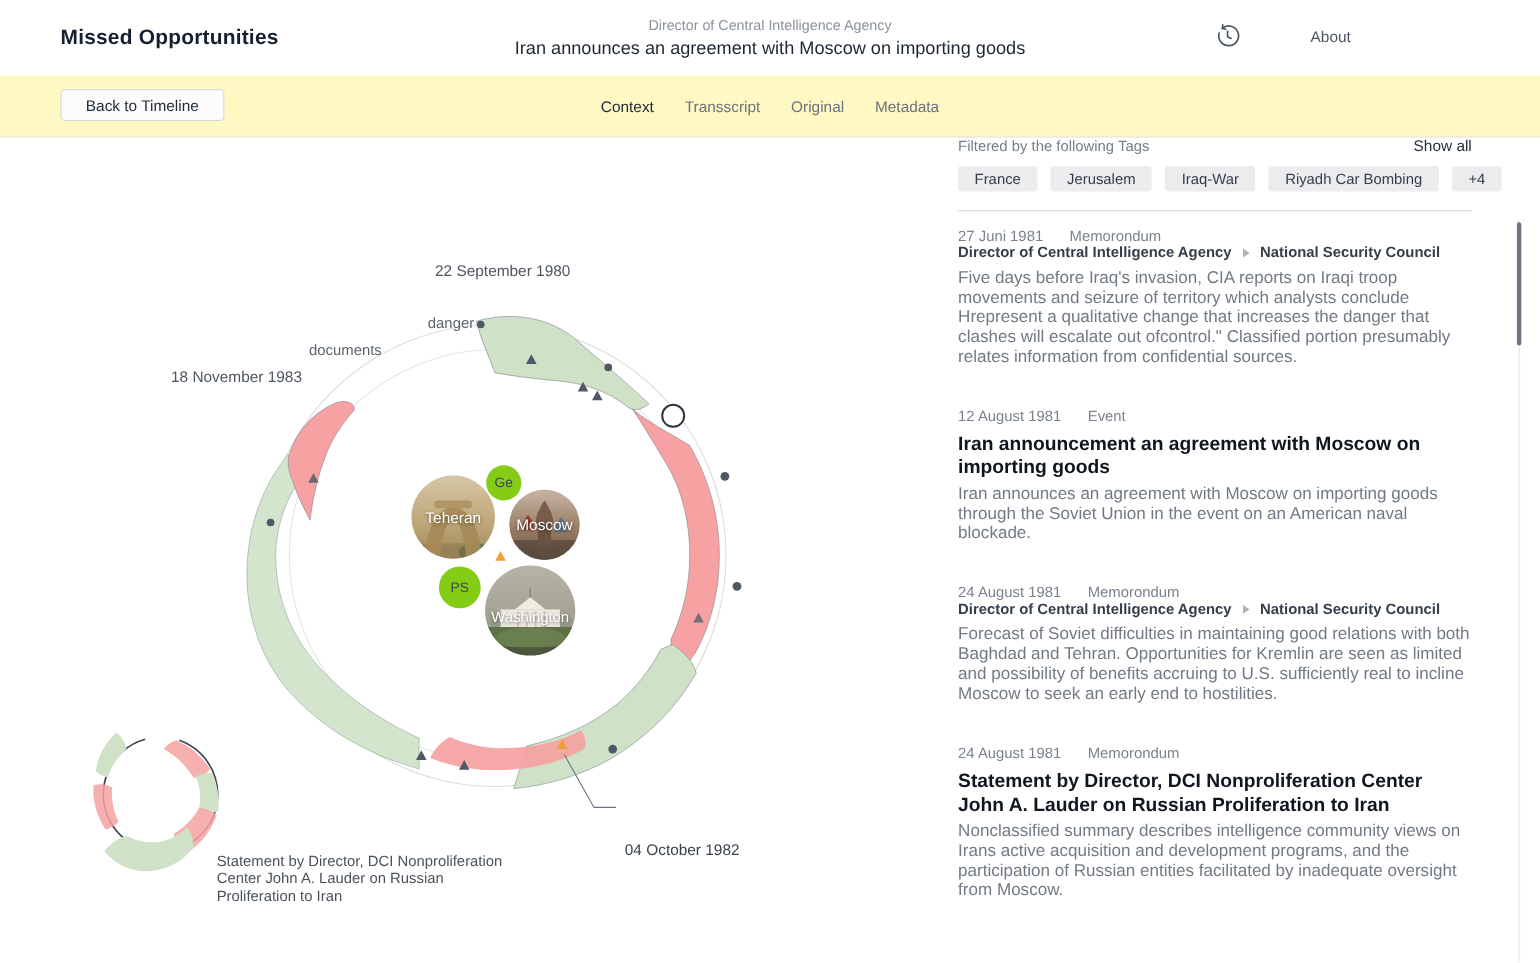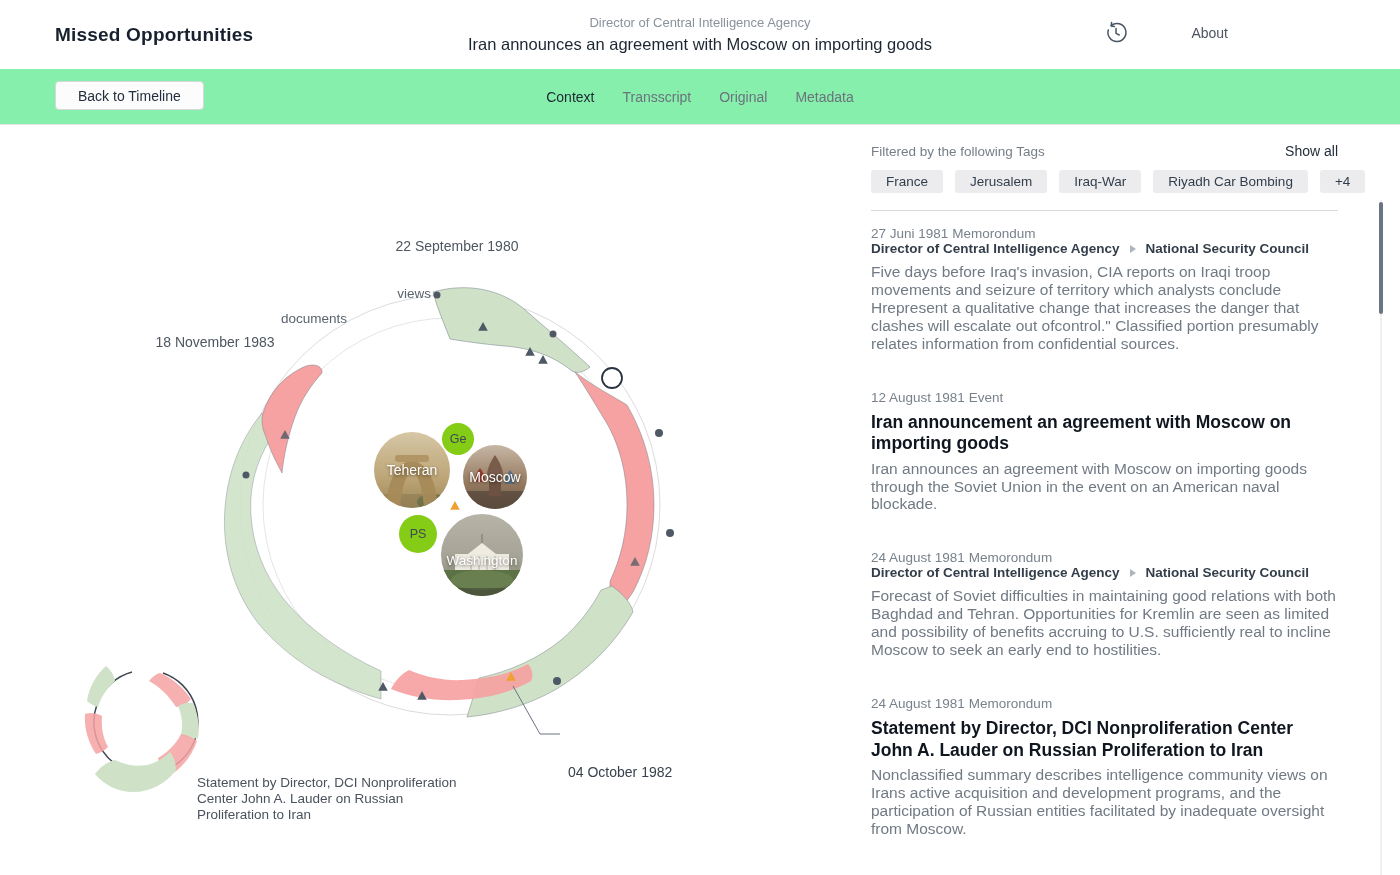--- a/index.html
+++ b/index.html
@@ -12,35 +12,35 @@
   
   .topbar{position:absolute;left:0;top:0;width:1283px;height:69px;background:#fff;}
   .app-title{position:absolute;left:55px;top:24px;font-size:19px;font-weight:600;color:#16202e;letter-spacing:.2px;}
   .doc-heading{position:absolute;left:400px;top:15px;width:600px;text-align:center;}
   .doc-source{font-size:13px;color:#8a929c;line-height:1.3;}
   .doc-title-hdr{font-size:16.5px;color:#1d2733;margin-top:3px;}
   .topbar-right{position:absolute;right:55px;top:20px;display:flex;align-items:center;gap:62px;}
   .history-btn{width:26px;height:26px;cursor:pointer;display:flex;align-items:center;justify-content:center;}
   .about-link{font-size:14px;color:#4c5560;cursor:pointer;}
   
-  .subbar{position:absolute;left:0;top:69px;width:1400px;height:55px;background:#86efac;border-bottom:1px solid #e4e4e6;}
+  .subbar{position:absolute;left:0;top:69px;width:1400px;height:55px;background:#fef9c3;border-bottom:1px solid #e4e4e6;}
   .back-btn{position:absolute;left:55px;top:12px;height:29px;padding:0 22px;background:#fcfcfc;border:1px solid #d6d8db;border-radius:4px;font-size:14px;color:#222e3d;font-family:inherit;cursor:pointer;}
   .tabs{position:absolute;left:0;top:0;width:1400px;height:55px;display:flex;justify-content:center;align-items:center;gap:28px;}
   .tab{font-size:14px;color:#6b737d;cursor:pointer;}
   .tab.active{color:#1d2733;}
   
   .panel{position:absolute;left:871px;top:124px;width:467px;}
-  .filter-row{display:flex;justify-content:space-between;align-items:baseline;padding-top:19px;}
+  .filter-row{display:flex;justify-content:space-between;align-items:baseline;}
   .filter-heading{font-size:13.5px;color:#757e88;}
   .show-all{font-size:14px;color:#232e3b;cursor:pointer;}
   .tags-row{display:flex;gap:12px;margin-top:11px;}
   .chip{background:#ececee;color:#323e4c;font-size:13.5px;padding:4px 15px;border-radius:3px;cursor:pointer;white-space:nowrap;}
   .divider{border-top:1px solid #d8d8da;margin-top:17px;}
   .doc-item{margin-top:15px;margin-bottom:37px;}
-  .doc-meta{font-size:13.5px;color:#79828c;display:flex;gap:4px;}
+  .doc-meta{font-size:13.5px;color:#79828c;display:flex;gap:24px;}
   .doc-title{font-size:17.5px;font-weight:700;color:#10161f;line-height:1.22;margin:7px 0 5px 0;}
   .doc-route{display:flex;align-items:center;gap:10px;font-size:13.5px;font-weight:700;color:#333e4a;margin-bottom:7px;}
   .sep-arrow{width:0;height:0;border-top:4px solid transparent;border-bottom:4px solid transparent;border-left:6px solid #adb4bb;display:inline-block;}
   .doc-summary{font-size:15.5px;color:#717a84;line-height:1.16;margin:0;}
   
   .scroll-track{position:absolute;left:1380px;top:200px;width:2px;height:675px;background:#efefef;}
   .scroll-thumb{position:absolute;left:1379px;top:202px;width:4px;height:112px;background:#6b7582;border-radius:2px;cursor:pointer;}
   
   .viz{position:absolute;left:0;top:124px;width:860px;height:751px;}
   .viz-svg{position:absolute;left:0;top:0;}
@@ -137,21 +137,21 @@
       <path d="M 160 549 C 172 554 183 563 191 575 C 187 580 182 583 176 583 C 169 572 160 563 149 557 C 152 553 156 550 160 549 Z" fill="#f6a2a2" fill-opacity=".85"></path>
       <path d="M 193 579 C 198 590 200 602 198 614 C 192 615 186 614 181 611 C 183 601 182 591 178 582 C 183 579 188 578 193 579 Z" fill="#cfe2c8"></path>
       <path d="M 197 617 C 192 632 182 644 169 652 C 163 647 159 641 158 634 C 168 628 176 620 181 610 C 187 611 192 613 197 617 Z" fill="#f6a2a2" fill-opacity=".85"></path>
       <path d="M 176 646 C 166 660 150 668 133 668 C 118 668 104 661 95 650 C 100 643 107 638 115 636 C 125 641 136 643 147 641 C 156 639 164 634 170 628 C 174 633 176 639 176 646 Z" fill="#cfe2c8"></path>
       <path d="M 96 630 C 88 618 84 604 85 590 C 91 588 97 589 102 592 C 101 603 103 614 108 623 C 104 627 100 629 96 630 Z" fill="#f6a2a2" fill-opacity=".85"></path>
       <path d="M 87 577 C 89 563 96 551 106 542 C 111 546 114 551 115 557 C 107 564 101 573 98 583 C 94 582 90 580 87 577 Z" fill="#cfe2c8"></path>
     </g>
   </svg>
 
   <div class="viz-label lbl-top-date">22 September 1980</div>
-  <div class="viz-label lbl-events">views</div>
+  <div class="viz-label lbl-events">danger</div>
   <div class="viz-label lbl-documents">documents</div>
   <div class="viz-label lbl-left-date">18 November 1983</div>
   <div class="viz-label lbl-bottom-date">04 October 1982</div>
   <div class="annotation">Statement by Director, DCI Nonproliferation Center John A. Lauder on Russian Proliferation to Iran</div>
 
   <div class="avatar av-teheran">
     <svg width="76" height="76" viewBox="0 0 76 76">
       <rect y="62" width="76" height="14" fill="#8d7a52" opacity=".55"></rect>
       <ellipse cx="58" cy="70" rx="15" ry="8" fill="#5f6b44" opacity=".7"></ellipse>
       <path d="M12 76 C14 48 22 32 38 28 C54 32 62 48 64 76 L50 76 C48 54 44 42 38 40 C32 42 28 54 26 76 Z" fill="#a68a58" opacity=".95"></path>

